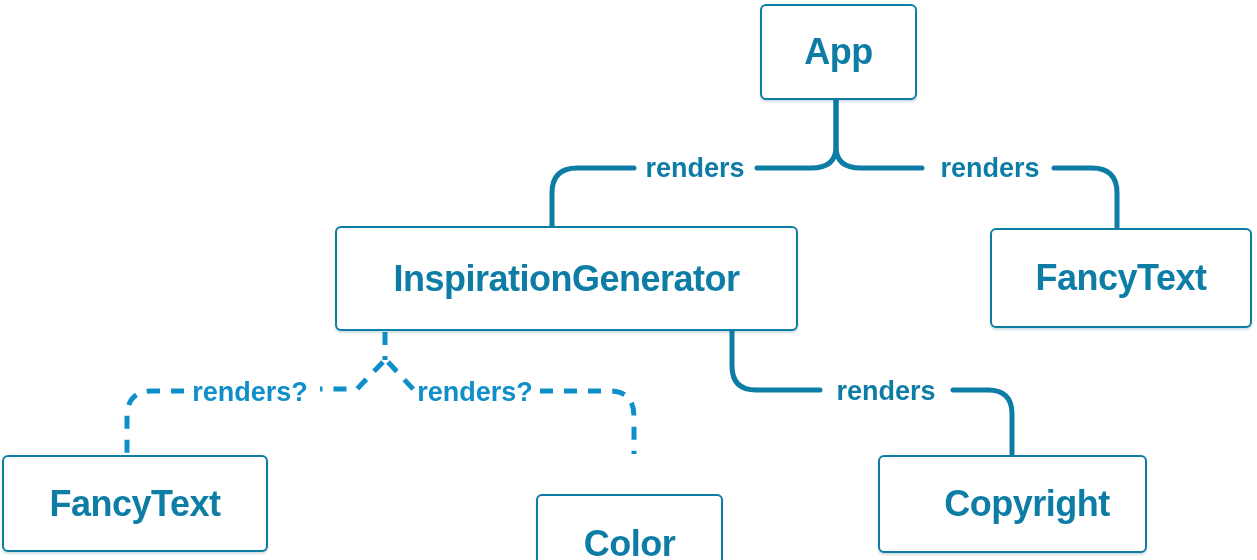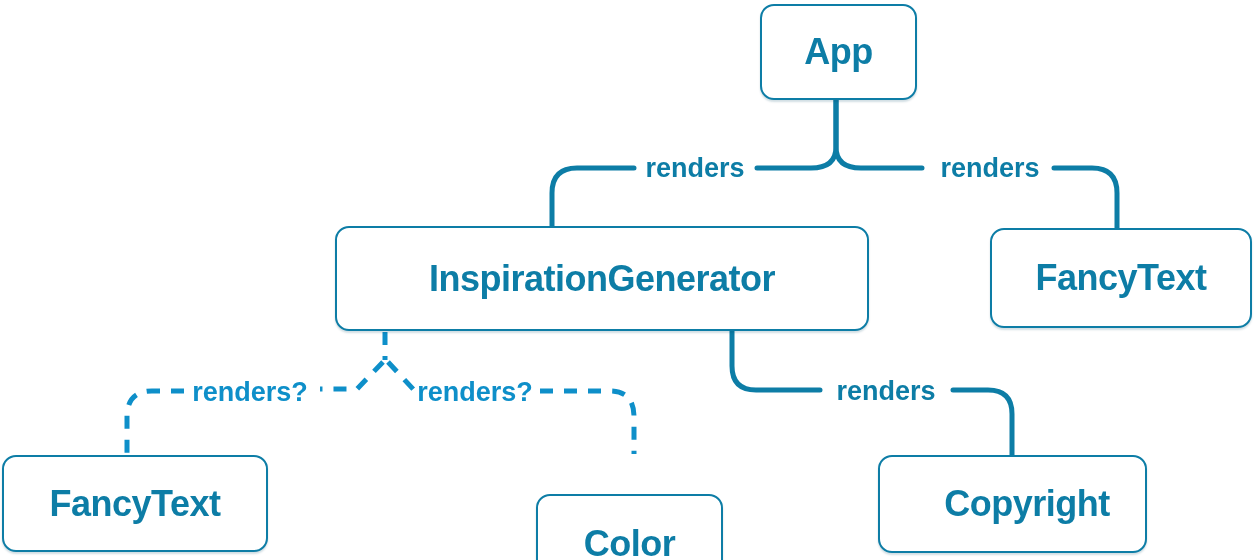--- a/index.html
+++ b/index.html
@@ -37,30 +37,30 @@
     stroke-dasharray: 13 11;
     stroke-linecap: butt;
   }
   .node {
     position: absolute;
     display: flex;
     align-items: center;
     justify-content: center;
     background: var(--node-fill);
     border: 2.5px solid var(--solid);
-    border-radius: 14px;
+    border-radius: 6px;
     color: var(--solid);
     font-size: 36px;
     font-weight: 700;
     letter-spacing: -0.5px;
     box-shadow: 0 2px 2px rgba(5, 70, 100, 0.18);
     white-space: nowrap;
   }
   .node-app            { left: 760px; top: 4px;   width: 157px; height: 96px; }
-  .node-inspiration    { left: 335px; top: 226px; width: 534px; height: 105px; }
+  .node-inspiration    { left: 335px; top: 226px; width: 463px; height: 105px; }
   .node-fancytext-top  { left: 990px; top: 228px; width: 262px; height: 100px; }
   .node-fancytext-bot  { left: 2px;   top: 455px; width: 266px; height: 97px; }
   .node-color          { left: 536px; top: 454px; width: 187px; height: 99px; margin-top: 40px; }
   .node-copyright      { left: 878px; top: 455px; width: 269px; height: 98px; padding-left: 29px; }
   .edge-label {
     position: absolute;
     transform: translate(-50%, -50%);
     font-size: 27px;
     font-weight: 700;
     white-space: nowrap;

